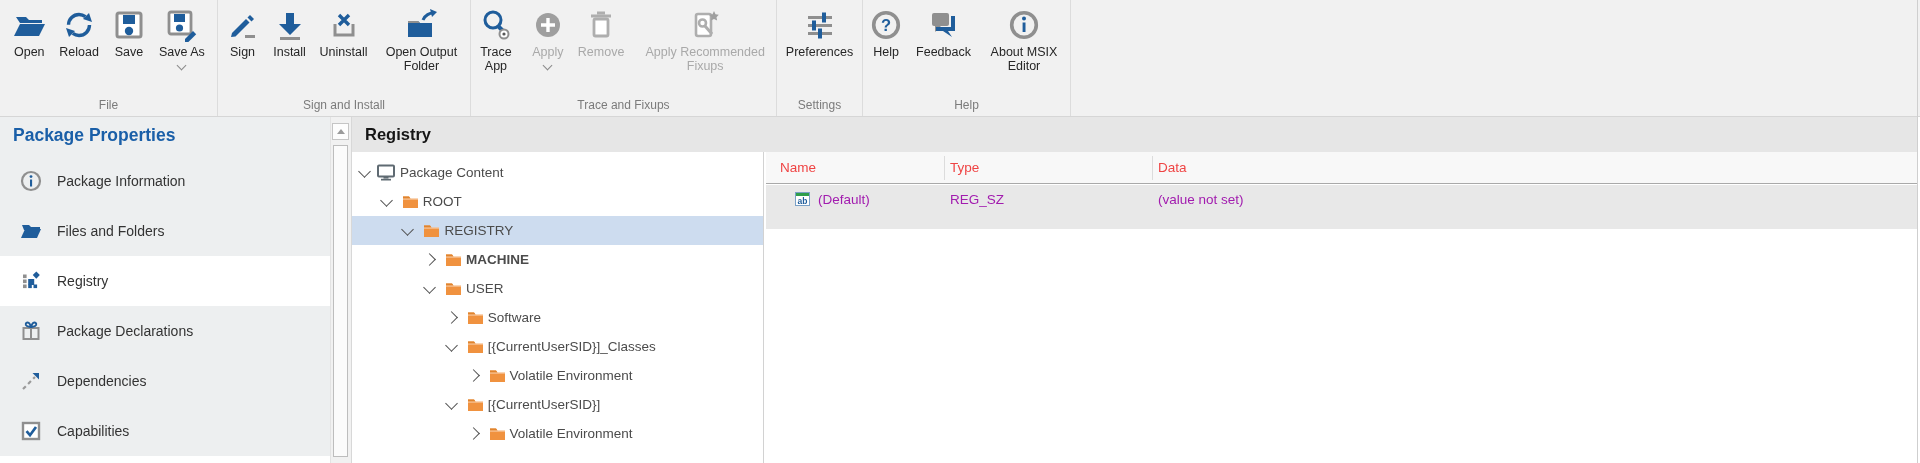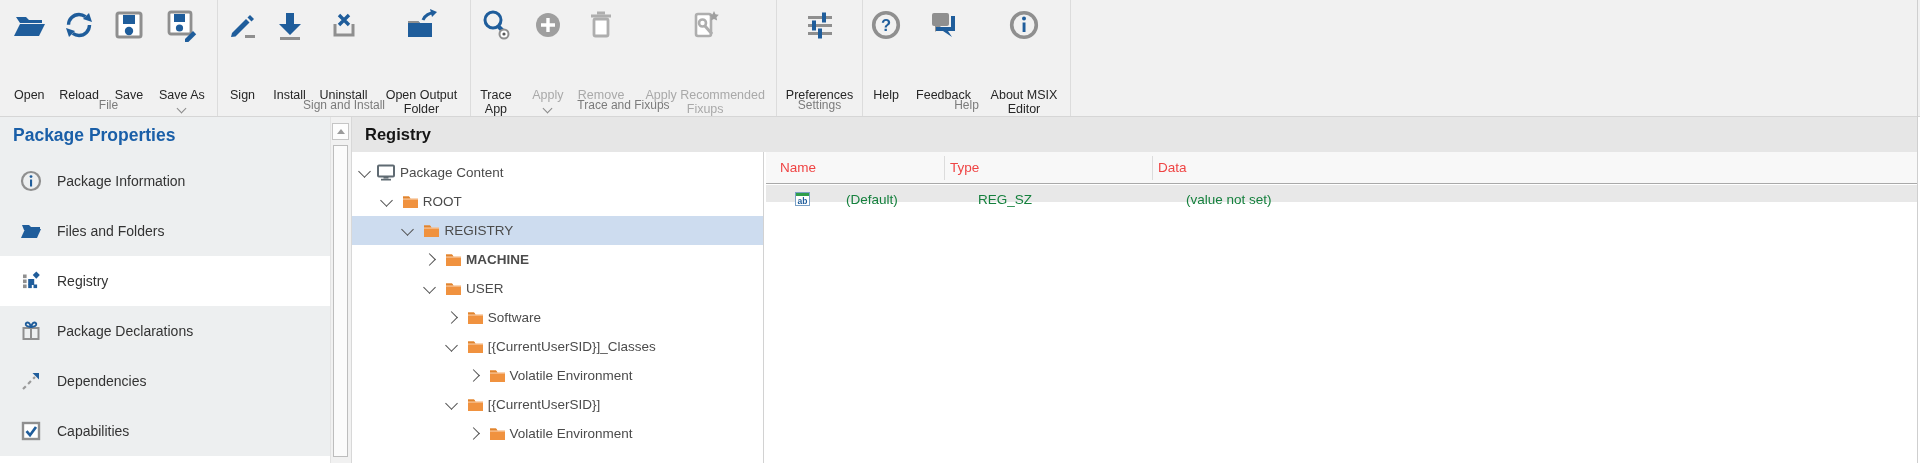--- a/index.html
+++ b/index.html
@@ -7,21 +7,21 @@
        font-family:"Liberation Sans",sans-serif;-webkit-font-smoothing:antialiased;}
 
   
   .ribbon{position:absolute;left:0;top:0;width:1920px;height:117px;background:var(--ribbon-bg);
           border-bottom:1px solid #d6d6d6;display:flex;box-sizing:border-box;}
   .rgroup{position:relative;height:100%;border-right:1px solid #dcdcdc;box-sizing:border-box;
           display:flex;justify-content:center;align-items:flex-start;padding-top:5px;gap:7px;flex:0 0 auto;}
   .rgroup-label{position:absolute;bottom:4px;left:0;right:0;text-align:center;font-size:12px;color:#7b7b7b;}
   .rbtn{display:flex;flex-direction:column;align-items:center;min-width:40px;padding:0 3px;box-sizing:border-box;}
   .rbtn .ricon{height:40px;display:flex;align-items:center;justify-content:center;}
-  .rbtn .rlabel{font-size:12.5px;line-height:14px;color:#262626;text-align:center;white-space:nowrap;margin-top:43px;}
+  .rbtn .rlabel{font-size:12.5px;line-height:14px;color:#262626;text-align:center;white-space:nowrap;}
   .rbtn.wrap .rlabel{white-space:normal;}
   .rbtn.disabled .rlabel{color:#a9a9a9;}
   .rchev{width:6px;height:6px;border-right:1.5px solid #8a8a8a;border-bottom:1.5px solid #8a8a8a;
          transform:rotate(45deg);margin-top:3px;}
 
   
   .sidebar{position:absolute;left:0;top:117px;width:330px;height:346px;background:#fff;}
   .sidebar-gray{position:absolute;left:0;top:0;width:330px;height:339px;background:var(--sidebar-bg);}
   .sidebar-title{position:absolute;left:13px;top:8px;font-size:17.5px;font-weight:bold;color:var(--title-blue);}
   .nav{position:absolute;top:39px;left:0;width:330px;}
@@ -53,22 +53,22 @@
   .ticon{position:absolute;top:7px;line-height:0;}
   .tlabel{position:absolute;top:0;line-height:29px;font-size:13.5px;color:#4b4b4b;white-space:nowrap;}
 
   .pane-divider{position:absolute;left:763px;top:152px;width:1px;height:311px;background:#d2d2d2;}
 
   .vtable{position:absolute;left:766px;top:152px;width:1152px;height:311px;background:#fff;}
   .thead{position:absolute;left:0;top:0;width:1152px;height:32px;background:#f8f8f8;
          border-bottom:1px solid #a9a9a9;box-sizing:border-box;}
   .th{position:absolute;top:0;line-height:31px;font-size:13.5px;color:#ef4444;white-space:nowrap;}
   .th-sep{position:absolute;top:4px;width:1px;height:24px;background:#dcdcdc;}
-  .vrow{position:absolute;left:0;top:33px;width:1152px;height:17px;background:var(--row-gray);}
-  .td{position:absolute;top:0;line-height:29px;font-size:13.5px;color:#15803d;white-space:nowrap;margin-left:28px;}
+  .vrow{position:absolute;left:0;top:33px;width:1152px;height:44px;background:var(--row-gray);}
+  .td{position:absolute;top:0;line-height:29px;font-size:13.5px;color:#a21caf;white-space:nowrap;}
   .vicon{position:absolute;left:29px;top:7px;line-height:0;}
 
   .right-edge{position:absolute;left:1917px;top:0;width:1px;height:463px;background:#cfcfcf;}
 </style>
 </head>
 <body>
 
 <div class="app">
 
   <div class="ribbon" id="ribbon">

